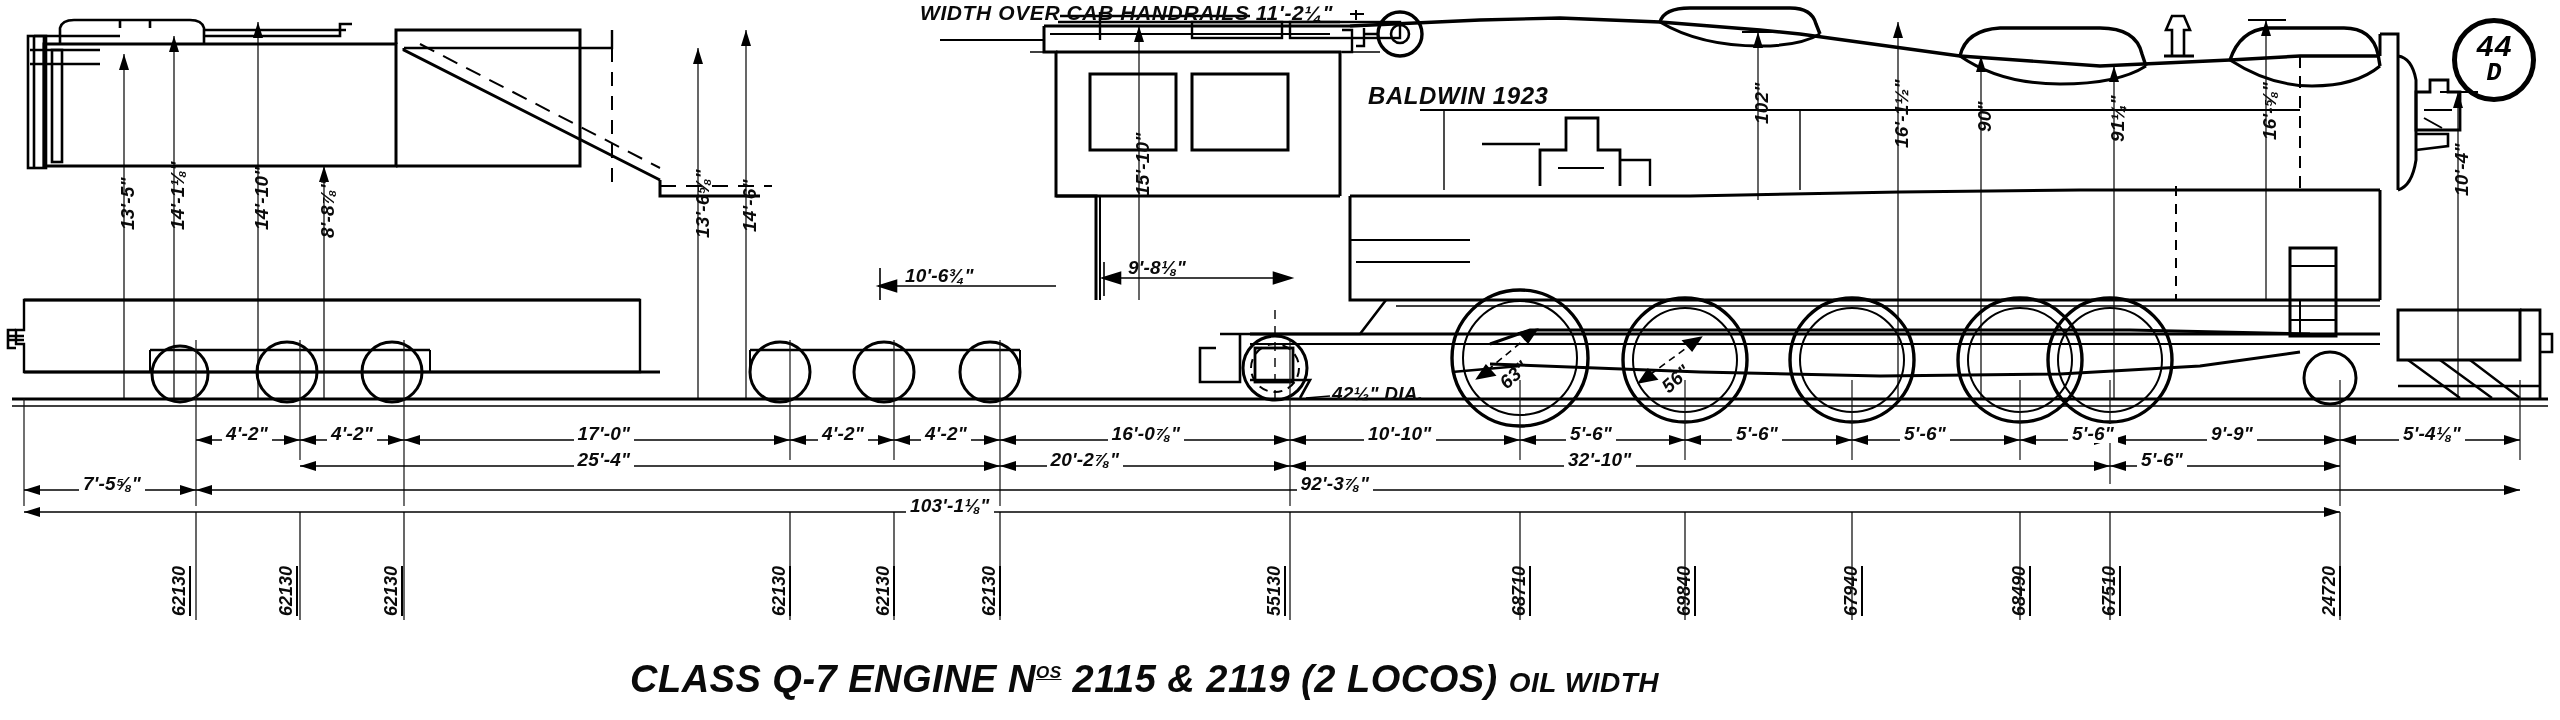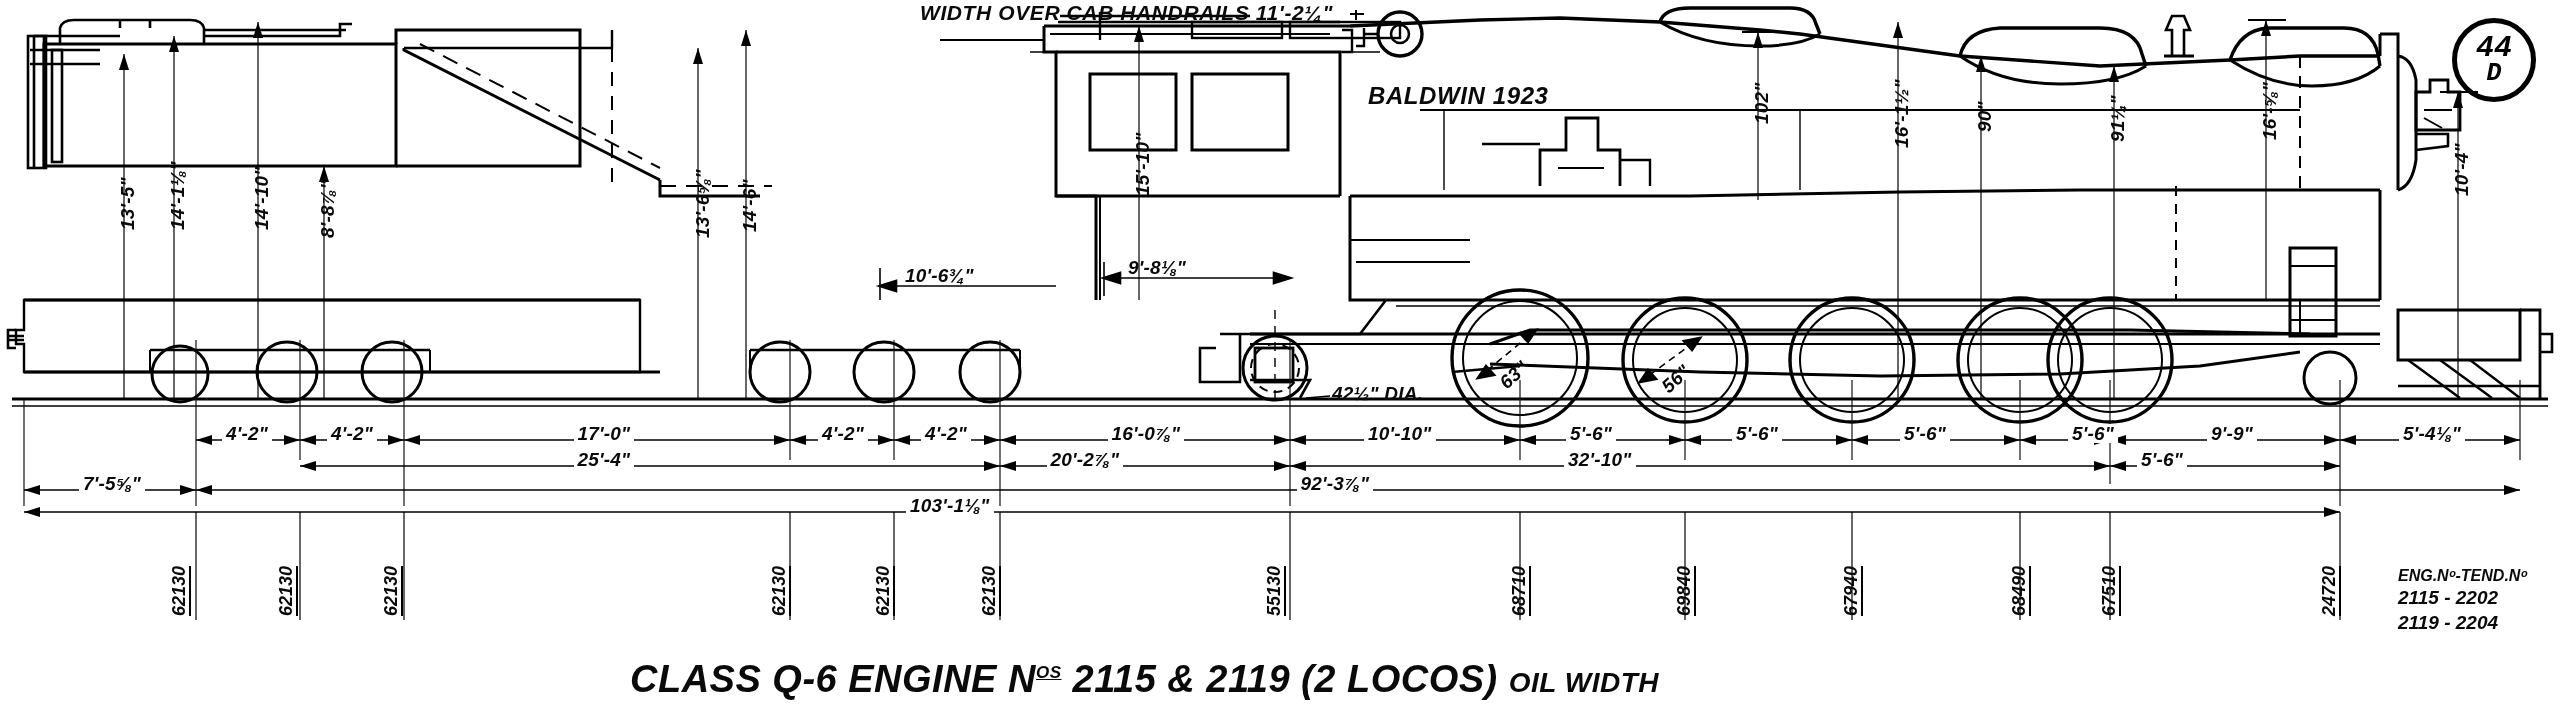--- a/index.html
+++ b/index.html
@@ -439,25 +439,20 @@
       <div class="lbl wt vert" style="position: absolute; left: 980px; top: 616px;">62130</div>
       <div class="lbl wt vert" style="position: absolute; left: 1265px; top: 616px;">55130</div>
       <div class="lbl wt vert" style="position: absolute; left: 1510px; top: 616px;">68710</div>
       <div class="lbl wt vert" style="position: absolute; left: 1675px; top: 616px;">69840</div>
       <div class="lbl wt vert" style="position: absolute; left: 1842px; top: 616px;">67940</div>
       <div class="lbl wt vert" style="position: absolute; left: 2010px; top: 616px;">68490</div>
       <div class="lbl wt vert" style="position: absolute; left: 2100px; top: 616px;">67510</div>
       <div class="lbl wt vert" style="position: absolute; left: 2320px; top: 616px;">24720</div>
     </div>
 
-<div class="lbl engno" style="left:2398px;top:566px;font-style:italic;">
-  <div class="hdr">ENG.Nᵒ-TEND.Nᵒ</div>
-  <div>2115 - 2202</div>
-  <div>2119 - 2204</div>
-</div>
 
 <div class="lbl title" style="left:630px;top:660px;">
-  <span>CLASS Q-6 ENGINE N</span><span class="sup" style="text-decoration:underline;">OS</span>
+  <span>CLASS Q-7 ENGINE N</span><span class="sup" style="text-decoration:underline;">OS</span>
   <span>2115 &amp; 2119 (2 LOCOS)</span>
   <span class="sm">OIL WIDTH</span>
 </div>
 
 </div>
 
 </body></html>

